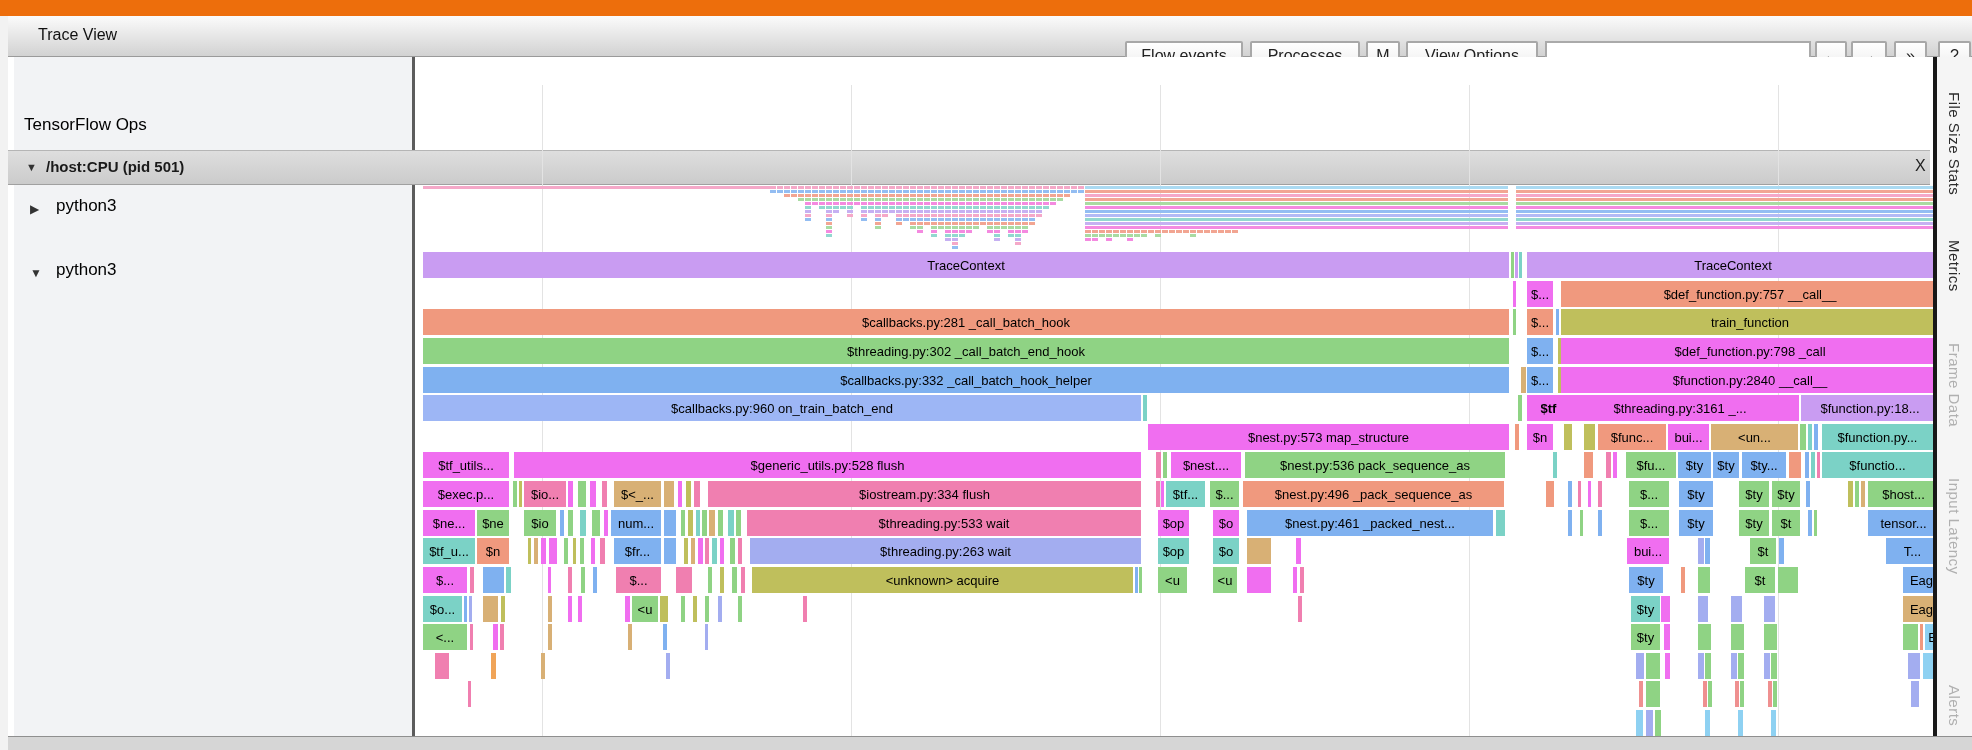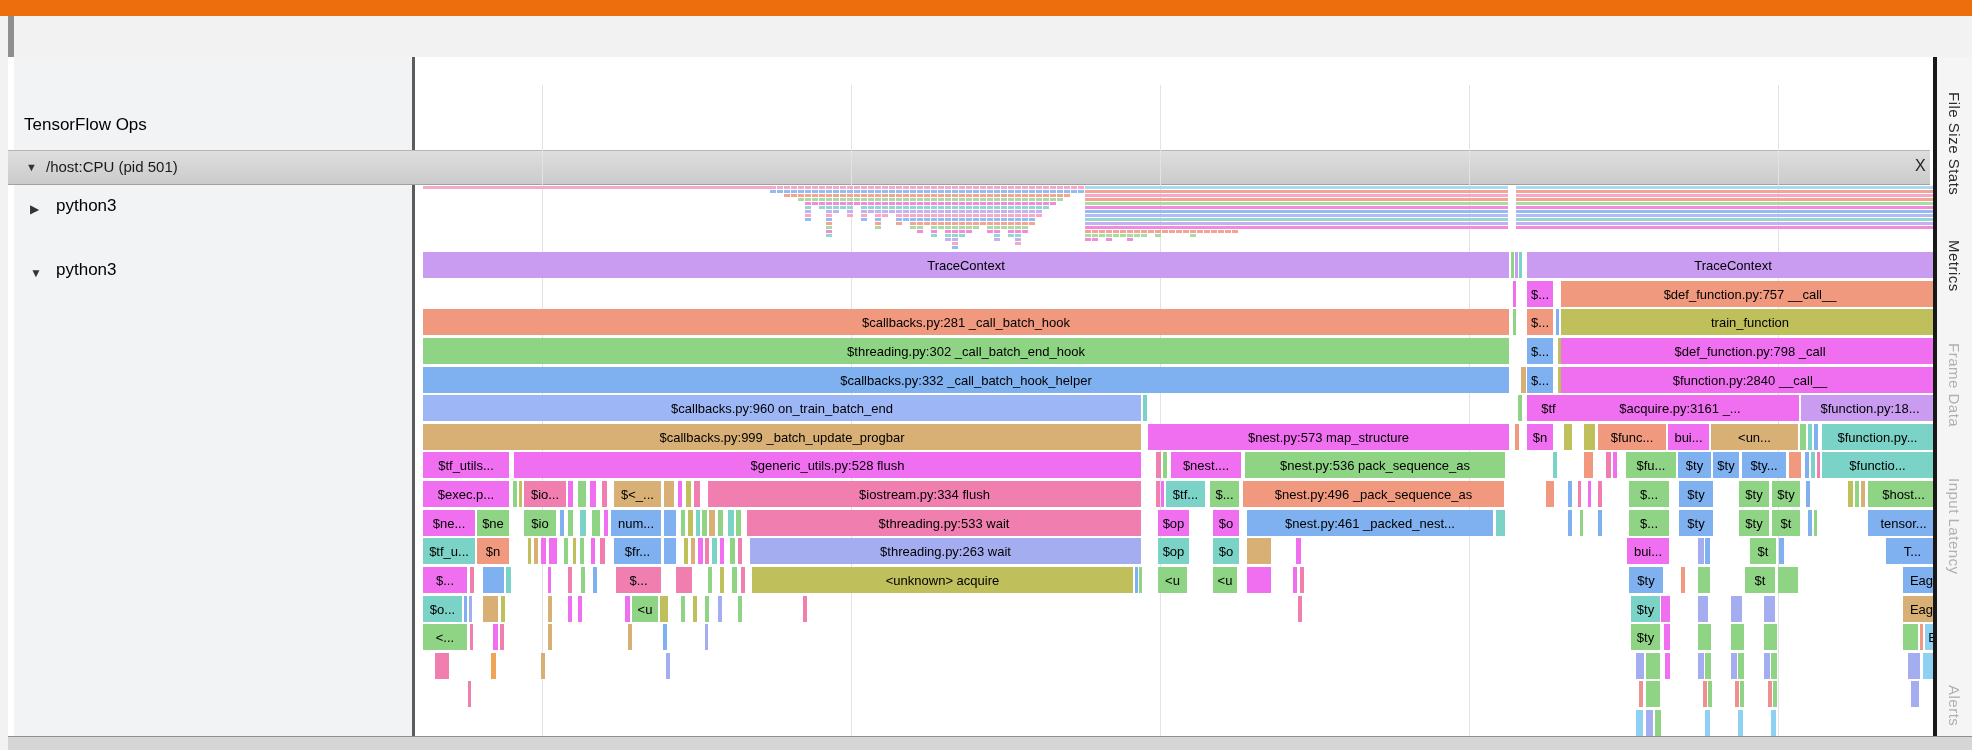--- a/index.html
+++ b/index.html
@@ -31,21 +31,21 @@
   .tick-major{position:absolute;top:1px;width:1px;height:15px;background:#444;}
   .tick-minor{position:absolute;top:1px;width:1px;height:7px;background:#999;}
   .tick-label{position:absolute;top:3px;font-size:13px;color:#1a1a1a;white-space:nowrap;}
   .gridline{position:absolute;top:28px;width:1px;height:651px;background:#e3e3e3;}
   #ops-band{position:absolute;left:407px;top:31px;width:1518px;height:24px;background:#e9e9eb;}
   #ops-label{position:absolute;left:10px;top:58px;font-size:17px;color:#000;}
   #host-bar{position:absolute;left:0;top:93px;width:1922px;height:35px;
     background:linear-gradient(#dedede,#cbcbcb);border-top:1px solid #b5b5b5;
     border-bottom:1px solid #a0a0a0;box-sizing:border-box;}
   #host-bar .arrow{position:absolute;left:18px;top:10px;font-size:11px;color:#333;}
-  #host-bar .lbl{position:absolute;left:38px;top:7px;font-size:15px;color:#1a1a1a;}
+  #host-bar .lbl{position:absolute;left:38px;top:7px;font-size:15px;color:#1a1a1a;font-weight:bold;}
   #host-close{position:absolute;left:1907px;top:6px;font-size:16px;color:#222;cursor:default;}
   .track-row{position:absolute;left:0;width:398px;height:44px;}
   .track-row .arrow{position:absolute;left:16px;top:14px;font-size:12px;color:#333;}
   .track-row .lbl{position:absolute;left:42px;top:8px;font-size:17px;color:#000;}
   #track-collapsed{top:131px;}
   #track-expanded{top:195px;}
   .seg{position:absolute;height:26px;box-sizing:border-box;overflow:hidden;display:flex;
     align-items:center;justify-content:center;font-size:13px;color:#000;white-space:nowrap;z-index:2;}
   .mm{position:absolute;z-index:2;}
   #sidebar{position:absolute;left:1925px;top:0;width:39px;height:679px;background:#f5f5f5;
@@ -55,20 +55,32 @@
   #status-bar{position:absolute;left:8px;top:736px;width:1964px;height:14px;
     background:#d6d6d6;border-top:1px solid #8f8f8f;box-sizing:border-box;}
 </style>
 </head>
 <body>
 
 <div id="app">
   <div id="orange-bar"></div>
   <div id="left-edge"></div>
 
+  <div id="titlebar">
+    <div id="title">Trace View</div>
+    <button class="btn" id="btn-flow">Flow events</button>
+    <button class="btn" id="btn-processes">Processes</button>
+    <button class="btn" id="btn-m">M</button>
+    <button class="btn" id="btn-viewopts">View Options</button>
+    <input id="search-box" value="" style="">
+    <button class="btn" id="btn-back">←</button>
+    <button class="btn" id="btn-fwd">→</button>
+    <button class="btn" id="btn-more">»</button>
+    <button class="btn" id="btn-help">?</button>
+  </div>
 
   <div id="workspace">
     <div id="left-panel">
       <div id="ops-label">TensorFlow Ops</div>
       <div class="track-row" id="track-collapsed">
         <span class="arrow">▶</span>
         <span class="lbl">python3</span>
       </div>
       <div class="track-row" id="track-expanded">
         <span class="arrow">▼</span>
@@ -599,31 +611,28 @@
         </div>
         <div class="seg" style="left: 1143px; top: 310px; width: 3px; height: 26px; background: rgb(191, 191, 92);"></div>
         <div class="seg" style="left: 1146px; top: 310px; width: 378px; height: 26px; background: rgb(240, 110, 240);">
           <span>$function.py:2840 __call__</span>
         </div>
         <div class="seg" style="left: 8px; top: 338px; width: 718px; height: 26px; background: rgb(157, 182, 245);">
           <span>$callbacks.py:960 on_train_batch_end</span>
         </div>
         <div class="seg" style="left: 728px; top: 338px; width: 4px; height: 26px; background: rgb(123, 210, 198);"></div>
         <div class="seg" style="left: 1103px; top: 338px; width: 4px; height: 26px; background: rgb(143, 211, 132);"></div>
-        <div class="seg" style="left: 1112px; top: 338px; width: 43px; height: 26px; background: rgb(240, 110, 240);">
+        <div class="seg" style="left: 1112px; top: 338px; width: 43px; height: 26px; background: rgb(240, 110, 240); font-weight: bold;">
           <span>$tf</span>
         </div>
         <div class="seg" style="left: 1146px; top: 338px; width: 238px; height: 26px; background: rgb(240, 110, 240);">
-          <span>$acquire.py:3161 _...</span>
+          <span>$threading.py:3161 _...</span>
         </div>
         <div class="seg" style="left: 1386px; top: 338px; width: 138px; height: 26px; background: rgb(201, 156, 242);">
           <span>$function.py:18...</span>
-        </div>
-        <div class="seg" style="left: 8px; top: 367px; width: 718px; height: 26px; background: rgb(216, 176, 117);">
-          <span>$callbacks.py:999 _batch_update_progbar</span>
         </div>
         <div class="seg" style="left: 733px; top: 367px; width: 361px; height: 26px; background: rgb(240, 110, 240);">
           <span>$nest.py:573 map_structure</span>
         </div>
         <div class="seg" style="left: 1100px; top: 367px; width: 4px; height: 26px; background: rgb(240, 153, 126);"></div>
         <div class="seg" style="left: 1112px; top: 367px; width: 26px; height: 26px; background: rgb(240, 110, 240);">
           <span>$n</span>
         </div>
         <div class="seg" style="left: 1149px; top: 367px; width: 8px; height: 26px; background: rgb(191, 191, 92);"></div>
         <div class="seg" style="left: 1169px; top: 367px; width: 11px; height: 26px; background: rgb(191, 191, 92);"></div>

